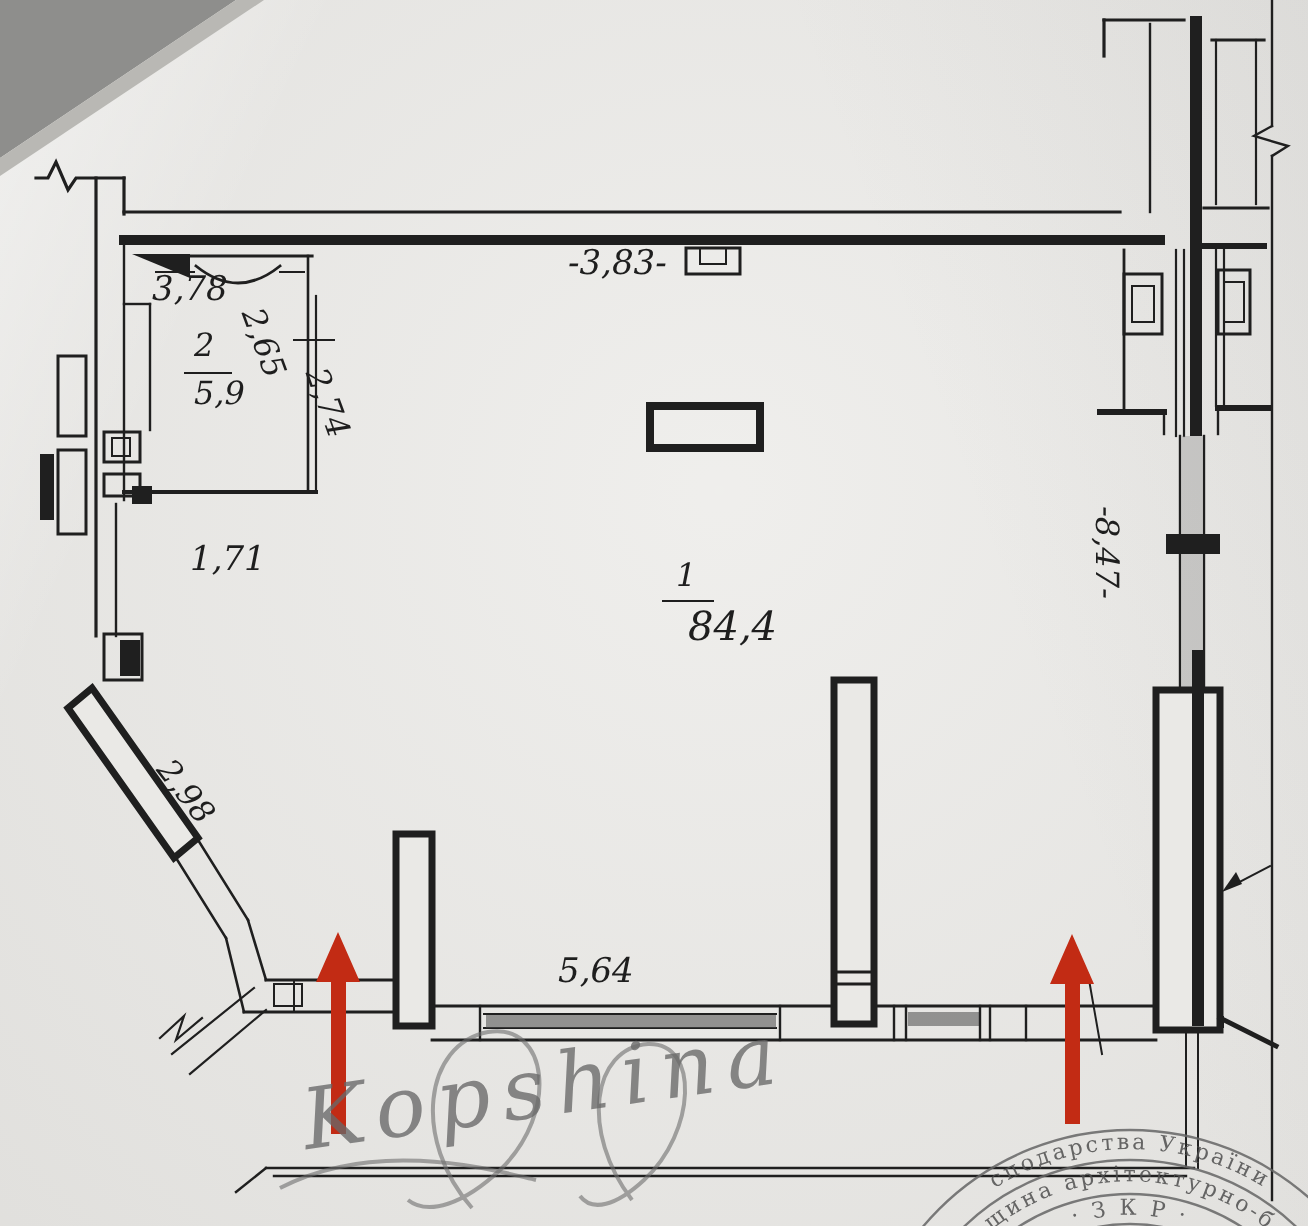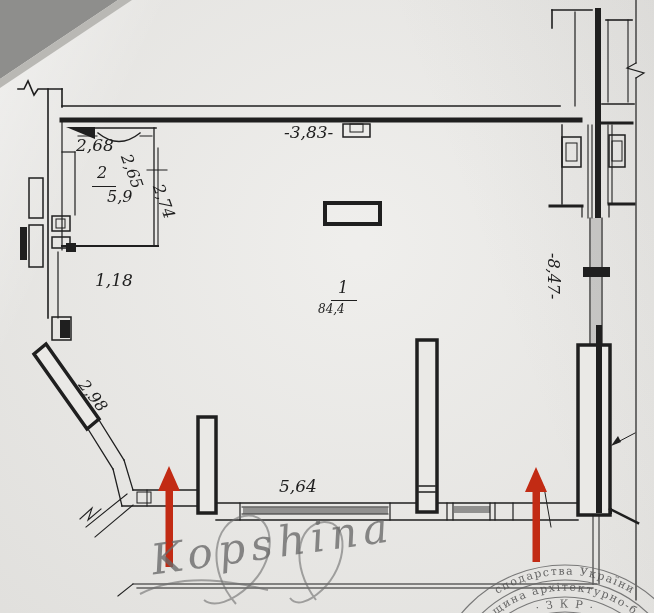--- a/index.html
+++ b/index.html
@@ -193,36 +193,36 @@
         <textPath href="#arcInner" startOffset="50%">· З К Р ·</textPath>
       </text>
     </g>
 
     <g stroke="none">
       <polygon points="0,0 118,0 0,79" fill="#8e8e8c"></polygon>
       <polygon points="118,0 132,0 0,88 0,79" fill="#b9b8b4"></polygon>
     </g>
   </svg>
 
-  <div class="lbl" style="left:76px;top:137px;font-size:17px">2,68</div>
+  <div class="lbl" style="left:76px;top:137px;font-size:17px">3,78</div>
 
   <div class="lbl" style="left:97px;top:165px;font-size:16px">2</div>
   <div class="rule" style="left:92px;top:186px;width:24px"></div>
-  <div class="lbl" style="left:107px;top:189px;font-size:16px">5,9</div>
+  <div class="lbl" style="left:97px;top:189px;font-size:16px">5,9</div>
 
   <div class="lbl rot" style="left:133px;top:152px;font-size:16px;transform:rotate(70deg)">2,65</div>
   <div class="lbl rot" style="left:165px;top:182px;font-size:16px;transform:rotate(70deg)">2,74</div>
 
-  <div class="lbl" style="left:95px;top:272px;font-size:17px">1,18</div>
+  <div class="lbl" style="left:95px;top:272px;font-size:17px">1,71</div>
 
   <div class="lbl" style="left:284px;top:124px;font-size:17px">-3,83-</div>
 
   <div class="lbl" style="left:338px;top:280px;font-size:16px">1</div>
   <div class="rule" style="left:331px;top:300px;width:26px"></div>
-  <div class="lbl" style="left:318px;top:303px;font-size:12px">84,4</div>
+  <div class="lbl" style="left:344px;top:303px;font-size:20px">84,4</div>
 
   <div class="lbl rot" style="left:561px;top:253px;font-size:16px;transform:rotate(90deg)">-8,47-</div>
 
   <div class="lbl rot" style="left:88px;top:377px;font-size:16px;transform:rotate(52deg)">2,98</div>
 
   <div class="lbl" style="left:279px;top:478px;font-size:17px">5,64</div>
 
   <div class="sig">Kopshina</div>
 
 </div>

